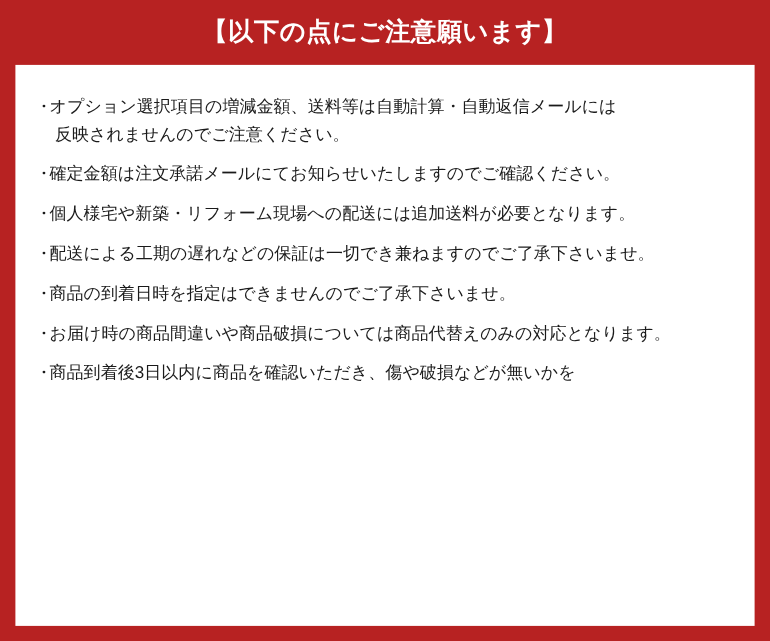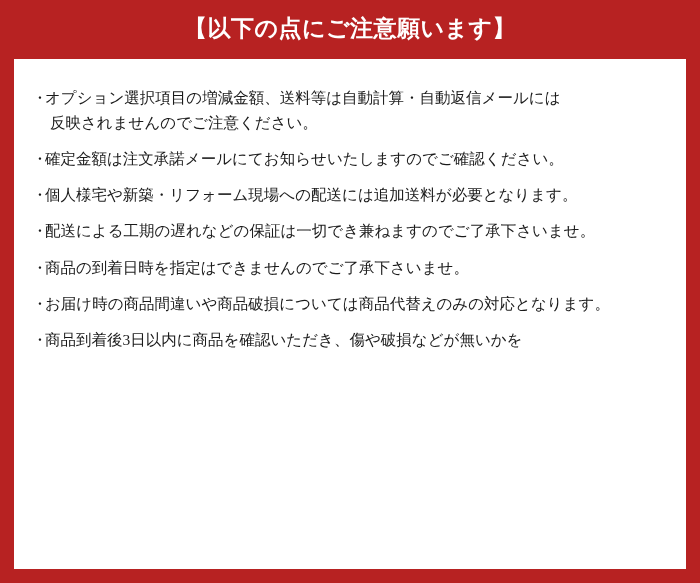--- a/index.html
+++ b/index.html
@@ -13,21 +13,20 @@
     font-family: "Liberation Sans", "DejaVu Sans", sans-serif;
     overflow: hidden;
   }
   .notice-card {
     position: relative;
     width: 700px;
     height: 583px;
     box-sizing: border-box;
     background: #b72222;
     padding: 0;
-    font-family: Liberation Serif, serif;
   }
   .notice-title {
     position: absolute;
     top: 14px;
     left: 0;
     width: 700px;
     text-align: center;
     color: #ffffff;
     font-size: 23px;
     font-weight: bold;

